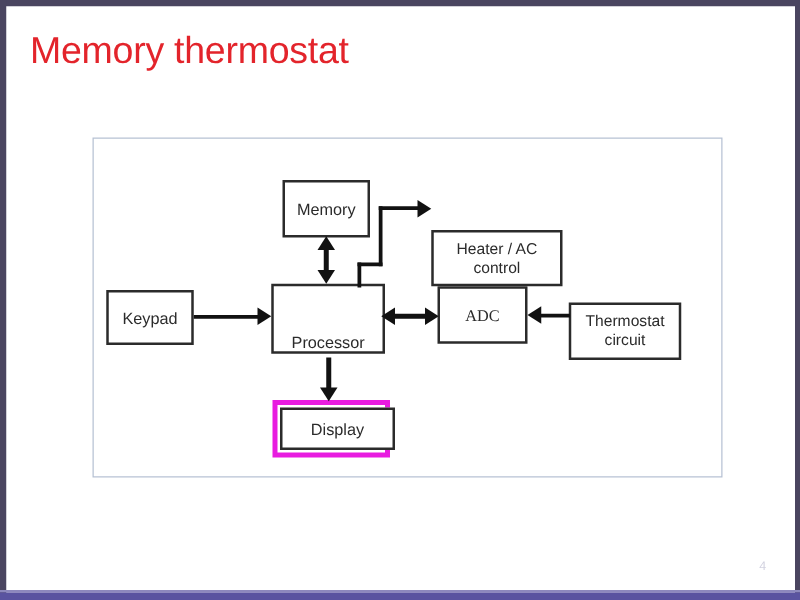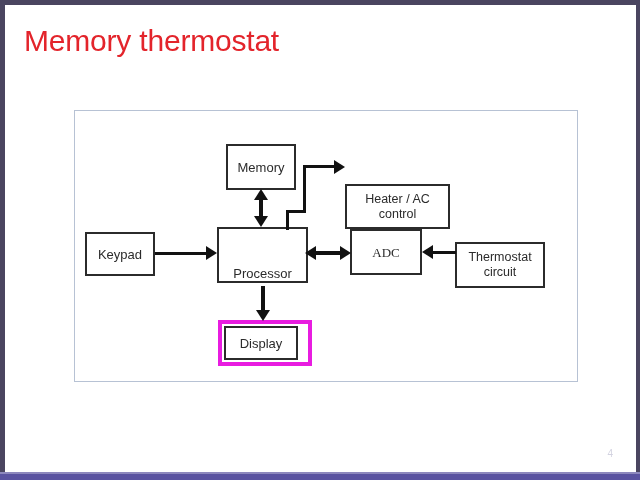--- a/index.html
+++ b/index.html
@@ -186,21 +186,21 @@
   <div class="dbox" style="left:350px; top:229px; width:72px; height:46px;font-family:Liberation Serif, serif;">
     <span>ADC</span>
   </div>
 
   <div class="dbox two-line" style="left:455px; top:228px; width:90px; height:46px; flex-direction:column;margin-top:14px;">
     <span>Thermostat</span>
     <span>circuit</span>
   </div>
 
   <div class="highlight-ring" style="left:218px; top:320px; width:94px; height:46px;"></div>
-  <div class="dbox" style="left:224px; top:326px; width:74px; height:34px; border-width:2px;">
+  <div class="dbox" style="left:224px; top:326px; width:92px; height:34px; border-width:2px;">
     <span>Display</span>
   </div>
 
   <div class="line-h" style="left:155px; top:252px; width:52px;"></div>
   <div class="arrow right" style="left:206px; top:246px;"></div>
 
   <div class="line-v" style="left:259px; top:195px; width:4px; height:27px;"></div>
   <div class="arrow up" style="left:254px; top:189px;"></div>
   <div class="arrow down" style="left:254px; top:216px;"></div>
 

